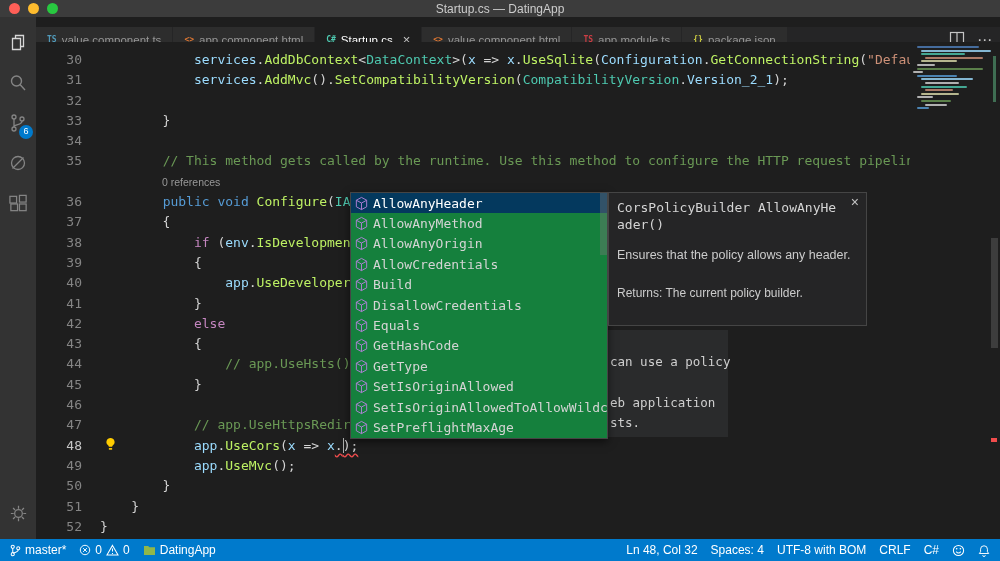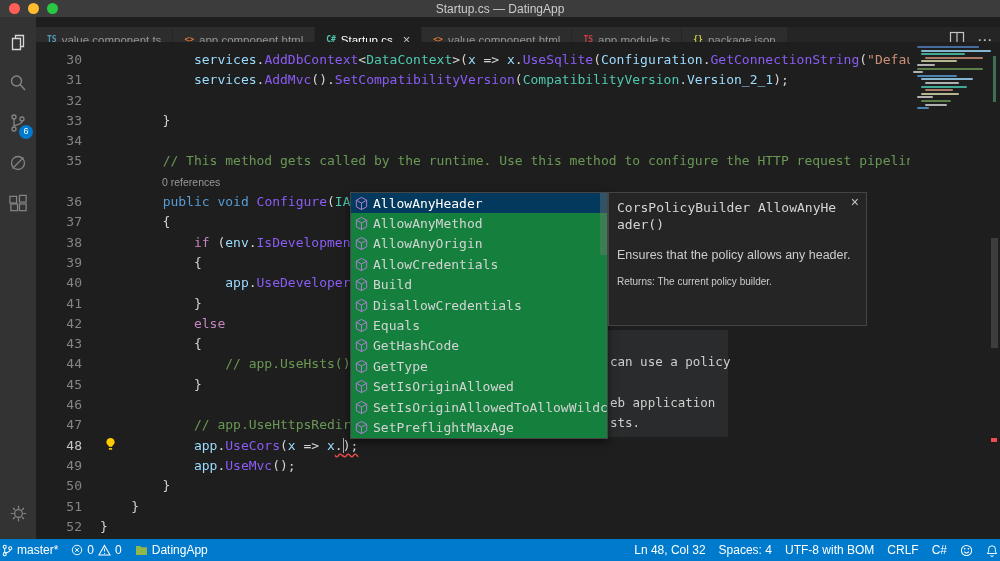--- a/index.html
+++ b/index.html
@@ -33,21 +33,21 @@
   .tab-actions{position:absolute;right:8px;top:0;height:25px;display:flex;align-items:center;gap:12px}
   .more{color:#c5c5c5;font-size:15px;line-height:15px}
 
   
   .editor{position:absolute;left:36px;top:42px;right:0;bottom:22px;background:#1e1e1e;overflow:hidden}
   .code{padding-top:8px;font-family:"DejaVu Sans Mono","Liberation Mono",monospace;font-size:13px}
   .crow{display:flex;height:20.3px;line-height:20.3px}
   .ln{width:46px;text-align:right;color:#858585;flex:none;font-size:13px}
   .ln.active{color:#c6c6c6}
   .txt{margin-left:18px;white-space:pre;color:#d4d4d4}
-  .tk.pln{color:#d4d4d4}.tk.var{color:#9cdcfe}.tk.fn{color:#8b5cf6}.tk.type{color:#4ec9b0}
+  .tk.pln{color:#d4d4d4}.tk.var{color:#9cdcfe}.tk.fn{color:#bef264}.tk.type{color:#4ec9b0}
   .tk.kw{color:#569cd6}.tk.ctrl{color:#c586c0}.tk.str{color:#ce9178}.tk.com{color:#6a9955}
   .tk.err{color:#d4d4d4;text-decoration-line:underline;text-decoration-style:wavy;
     text-decoration-color:#f14c4c;text-underline-offset:3px}
   .cursor{display:inline-block;width:1.5px;margin-right:-1.5px;height:15px;background:#aeafad;vertical-align:-3px}
   .txt.codelens{padding-left:62px}
   .lens{font-family:"Liberation Sans",sans-serif;font-size:10.5px;color:#999999}
   .bulb{position:absolute;left:68px;top:395px;z-index:2}
 
   
   .ghost{position:absolute;left:570px;top:288px;width:122px;height:107px;background:#2a2b2c;z-index:4}
@@ -64,34 +64,34 @@
   .sitem.selected{background:#04395e;color:#ffffff}
   .sitem svg{flex:none;margin-right:4px}
   .sscroll{position:absolute;right:0;top:0;width:7px;height:62px;background:rgba(121,121,121,.4)}
 
   
   .details{position:absolute;left:572px;top:150px;width:259px;height:134px;background:#252526;
     border:1px solid #454545;z-index:6;padding:6px 8px;color:#cccccc}
   .dsig{font-family:"DejaVu Sans Mono","Liberation Mono",monospace;font-size:13px;line-height:17px;
     color:#d4d4d4;width:225px;word-break:break-all}
   .ddoc{font-size:12.5px;margin-top:14px;width:238px;line-height:16px}
-  .dret{font-size:10px;margin-top:11px;line-height:16px}
+  .dret{font-size:12px;margin-top:22px;line-height:16px}
   .dclose{position:absolute;top:1px;right:7px;font-size:14px;color:#c5c5c5}
 
   
   .minimap{position:absolute;left:874px;top:0;bottom:0;width:126px;background:#1e1e1e;
     padding:4px 14px 0 3px;z-index:3}
   .mbar{height:2px;margin-bottom:1.6px;border-radius:1px;opacity:.8}
   .vthumb{position:absolute;right:2px;top:196px;width:7px;height:110px;background:rgba(121,121,121,.35);z-index:7}
   .ruler-green{position:absolute;right:4px;top:14px;width:3px;height:46px;background:#3f6e53;z-index:7}
   .ruler-red{position:absolute;right:3px;top:396px;width:6px;height:4px;background:#f14c4c;z-index:7}
 
   
   .statusbar{position:absolute;left:0;right:0;bottom:0;height:22px;background:#007acc;
-    display:flex;align-items:center;justify-content:space-between;padding:0 2px;color:#fff;font-size:12px}
+    display:flex;align-items:center;justify-content:space-between;padding:0 10px;color:#fff;font-size:12px}
   .sbgroup{display:flex;align-items:center;gap:13px}
   .sbitem{display:flex;align-items:center;gap:4px;white-space:nowrap}
 </style>
 </head>
 <body>
 
 <div class="window">
 
   <div class="titlebar">
     <div class="lights" id="lights">

